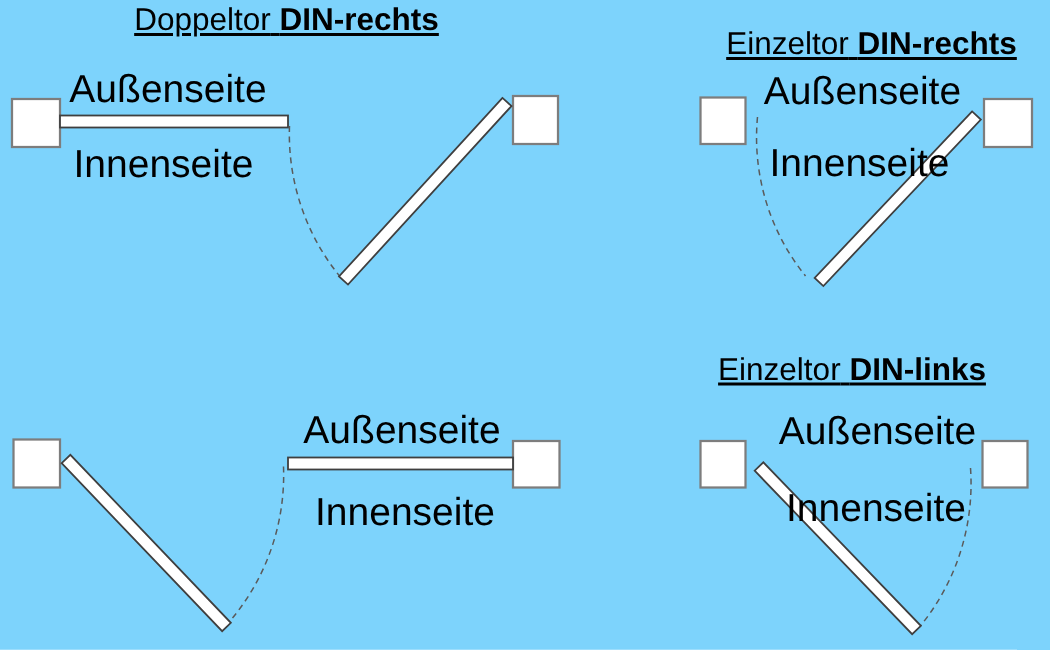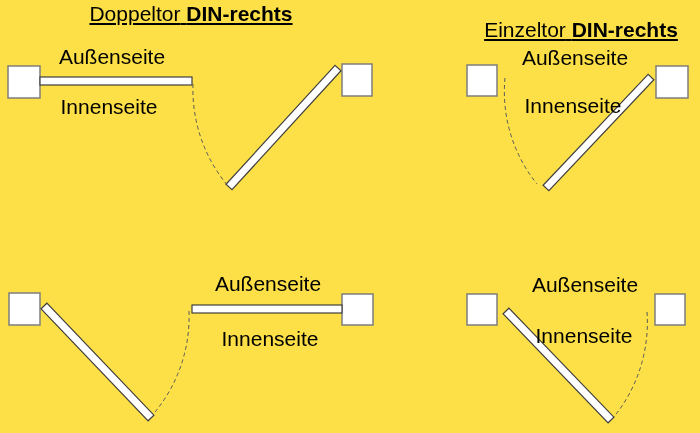--- a/index.html
+++ b/index.html
@@ -1,40 +1,40 @@
 <!DOCTYPE html>
 <html><head>
 <meta charset="utf-8">
 <style>
   html, body { margin: 0; padding: 0; }
   body { font-family: "Liberation Sans", sans-serif; }
   .canvas {
     position: relative;
     width: 700px;
     height: 433px;
-    background: #fde047;
+    background: #7dd3fc;
     overflow: hidden;
   }
   .canvas svg { position: absolute; left: 0; top: 0; }
   .post { fill: #ffffff; stroke-width: 1.5; }
   .leaf { fill: #ffffff; stroke-width: 1.2; }
   .arc  { fill: none; stroke-width: 1; stroke-dasharray: 4 3; }
   .title {
     position: absolute;
     font-size: 21px;
     color: #000;
     text-decoration: underline;
     white-space: nowrap;
     transform: translateX(-50%);
     line-height: 1.15;
   }
   .title .bold { font-weight: bold; }
   .label {
     position: absolute;
-    font-size: 21px;
+    font-size: 26px;
     color: #000;
     white-space: nowrap;
     transform: translateX(-50%);
     line-height: 1.1;
   }
 </style>
 </head>
 <body>
 
 <div class="canvas">
@@ -76,16 +76,17 @@
   <div class="label" style="left:112px; top:45px">Außenseite</div>
   <div class="label" style="left:109px; top:95px">Innenseite</div>
 
   <div class="title" style="left:581px; top:18px"><span>Einzeltor</span> <span class="bold">DIN-rechts</span></div>
   <div class="label" style="left:575px; top:46px">Außenseite</div>
   <div class="label" style="left:573px; top:94px">Innenseite</div>
 
   <div class="label" style="left:268px; top:272px">Außenseite</div>
   <div class="label" style="left:270px; top:327px">Innenseite</div>
 
+  <div class="title" style="left:568px; top:235px"><span>Einzeltor</span> <span class="bold">DIN-links</span></div>
   <div class="label" style="left:585px; top:273px">Außenseite</div>
   <div class="label" style="left:584px; top:324px">Innenseite</div>
 
 </div>
 
 </body></html>

